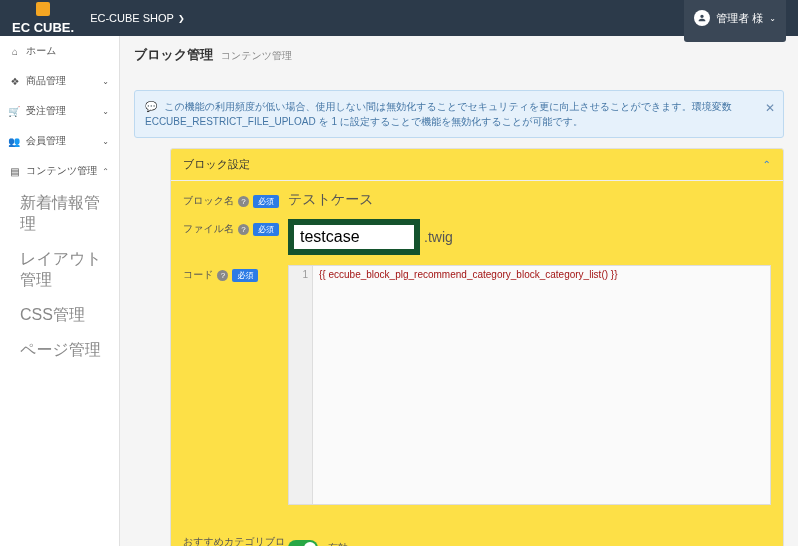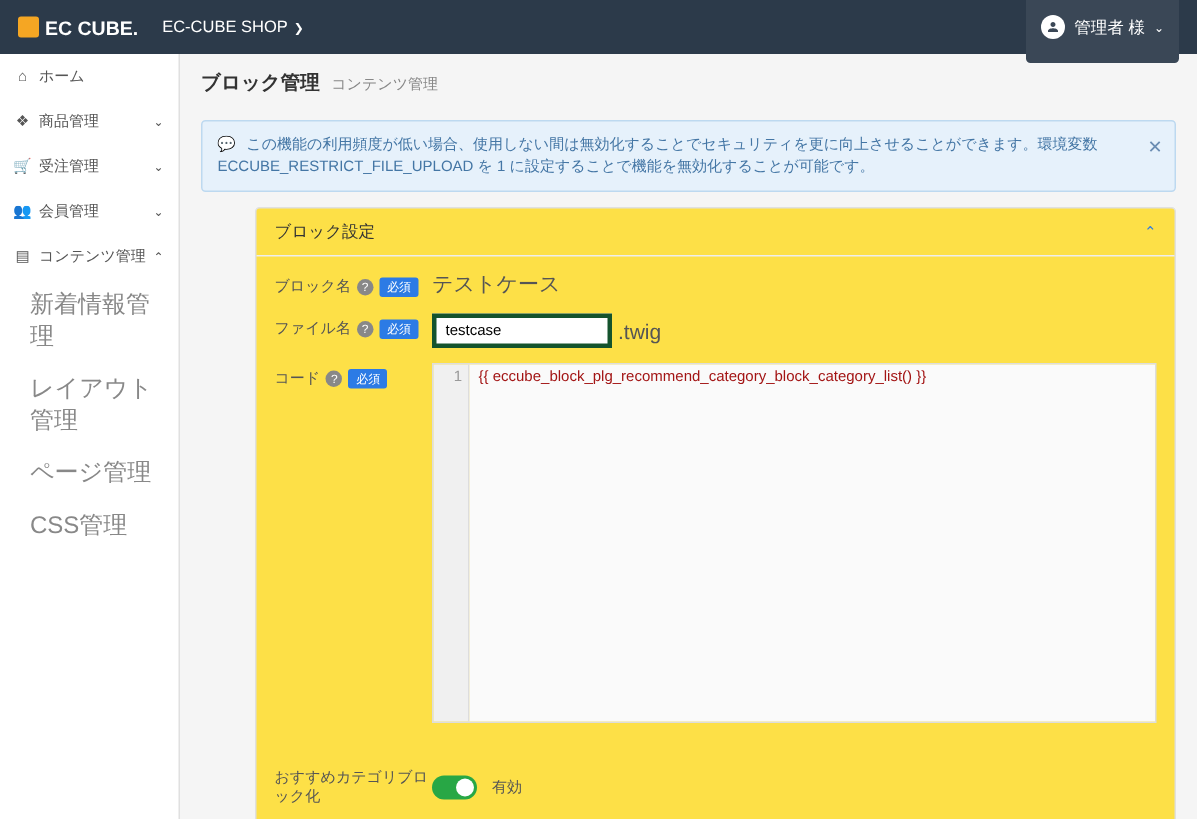--- a/index.html
+++ b/index.html
@@ -1,47 +1,47 @@
 <!DOCTYPE html>
 <html><head>
 <meta charset="utf-8">
 <style>
 * { margin: 0; padding: 0; box-sizing: border-box; font-family: -apple-system, BlinkMacSystemFont, "Segoe UI", sans-serif; }
 body { width: 798px; height: 546px; overflow: hidden; background: #f5f5f5; font-size: 11px; color: #333; }
 .topbar { height: 36px; background: #2c3a4a; display: flex; align-items: center; justify-content: space-between; padding: 0 12px; color: #fff; }
 .topbar-left { display: flex; align-items: center; gap: 16px; }
-.logo { font-weight: bold; font-size: 13px; display: flex; align-items: center; gap: 4px; }
+.logo { font-weight: bold; font-size: 13px; display: flex; align-items: center; gap: 4px; flex-direction: column; }
 .logo-icon { width: 14px; height: 14px; background: #f5a623; border-radius: 2px; }
 .shop-name { font-size: 11px; display: flex; align-items: center; gap: 4px; }
 .user-area { display: flex; align-items: center; gap: 6px; background: #3a4756; padding: 16px 10px; border-radius: 3px; }
 .user-icon { width: 16px; height: 16px; background: #fff; border-radius: 50%; display: flex; align-items: center; justify-content: center; }
 .user-icon svg { width: 10px; height: 10px; fill: #3a4756; }
 .chevron { font-size: 8px; }
 .layout { display: flex; height: calc(100% - 36px); }
 .sidebar { width: 120px; background: #fff; border-right: 1px solid #e0e0e0; }
 .nav-item { display: flex; align-items: center; justify-content: space-between; padding: 8px 10px; color: #555; cursor: pointer; font-size: 10px; }
 .nav-item .nav-left { display: flex; align-items: center; gap: 6px; }
 .nav-icon { width: 10px; height: 10px; display: inline-flex; align-items: center; justify-content: center; }
 .sub-item { padding: 7px 10px 7px 20px; font-size: 16px; color: #888; cursor: pointer; }
 .main { flex: 1; padding: 10px 14px; overflow: auto; }
-.page-title { font-size: 13px; font-weight: 600; color: #333; margin-bottom: 16px; }
+.page-title { font-size: 13px; font-weight: 600; color: #333; margin-bottom: 26px; }
 .page-title .sub { font-size: 10px; font-weight: normal; color: #888; margin-left: 4px; }
 .alert { background: #e6f1fb; border: 1px solid #bdd9f0; border-radius: 3px; padding: 8px 26px 8px 10px; font-size: 10px; color: #4476a5; line-height: 1.5; position: relative; margin-bottom: 10px; }
 .alert-close { position: absolute; right: 8px; top: 8px; cursor: pointer; color: #6b8db3; font-size: 12px; }
 .alert-icon { display: inline-block; margin-right: 4px; }
 .panel { background: #fde047; border: 1px solid #e0e0e0; border-radius: 3px; margin-left: 36px; }
 .panel-header { display: flex; justify-content: space-between; align-items: center; padding: 8px 12px; border-bottom: 1px solid #eee; font-size: 11px; }
 .panel-header .toggle { color: #2c7be5; font-size: 10px; cursor: pointer; }
 .panel-body { padding: 10px 12px; }
 .form-row { display: flex; align-items: flex-start; margin-bottom: 10px; }
 .form-label { width: 105px; font-size: 10px; color: #555; display: flex; align-items: center; gap: 4px; flex-shrink: 0; padding-top: 3px; }
 .help-icon { width: 11px; height: 11px; background: #888; color: #fff; border-radius: 50%; font-size: 8px; display: inline-flex; align-items: center; justify-content: center; }
 .badge { background: #2c7be5; color: #fff; font-size: 8px; padding: 1px 5px; border-radius: 2px; }
 .form-field { flex: 1; display: flex; align-items: center; gap: 4px; }
-.form-field input[type="text"] { border: 3px solid #14532d; padding: 3px 6px; font-size: 10px; width: 120px; }
+.form-field input[type="text"] { border: 6px solid #14532d; padding: 3px 6px; font-size: 16px; width: 132px; }
 .form-field .static { font-size: 14px; color: #555; }
 .code-area { flex: 1; }
 .code-editor { display: flex; border: 1px solid #ddd; height: 240px; font-family: Consolas, Monaco, monospace; font-size: 10px; }
 .gutter { width: 24px; background: #f0f0f0; color: #999; text-align: right; padding: 3px 4px; border-right: 1px solid #ddd; }
 .code-content { flex: 1; padding: 3px 6px; background: #fafafa; white-space: pre; overflow: auto; }
 .code-content .t1 { color: #a31515; }
 .toggle-row { display: flex; align-items: center; padding: 10px 12px; }
 .toggle-label { width: 105px; font-size: 10px; color: #555; line-height: 1.3; }
 .switch { width: 30px; height: 16px; background: #28a745; border-radius: 8px; position: relative; cursor: pointer; }
 .switch-knob { width: 12px; height: 12px; background: #fff; border-radius: 50%; position: absolute; top: 2px; right: 2px; }
@@ -103,22 +103,22 @@
     </div>
     <div class="nav-item">
       <span class="nav-left">
           <span class="nav-icon">▤</span>
           <span>コンテンツ管理</span>
         </span>
       <span class="chevron">⌃</span>
     </div>
     <div class="sub-item"><span>新着情報管理</span></div>
     <div class="sub-item"><span>レイアウト管理</span></div>
+    <div class="sub-item"><span>CSS管理</span></div>
     <div class="sub-item"><span>ページ管理</span></div>
-    <div class="sub-item"><span>CSS管理</span></div>
   </div>
 
   <div class="main">
     <div class="page-title">
       <span>ブロック管理</span>
       <span class="sub">コンテンツ管理</span>
     </div>
 
     <div class="alert">
       <span class="alert-icon">💬</span>

